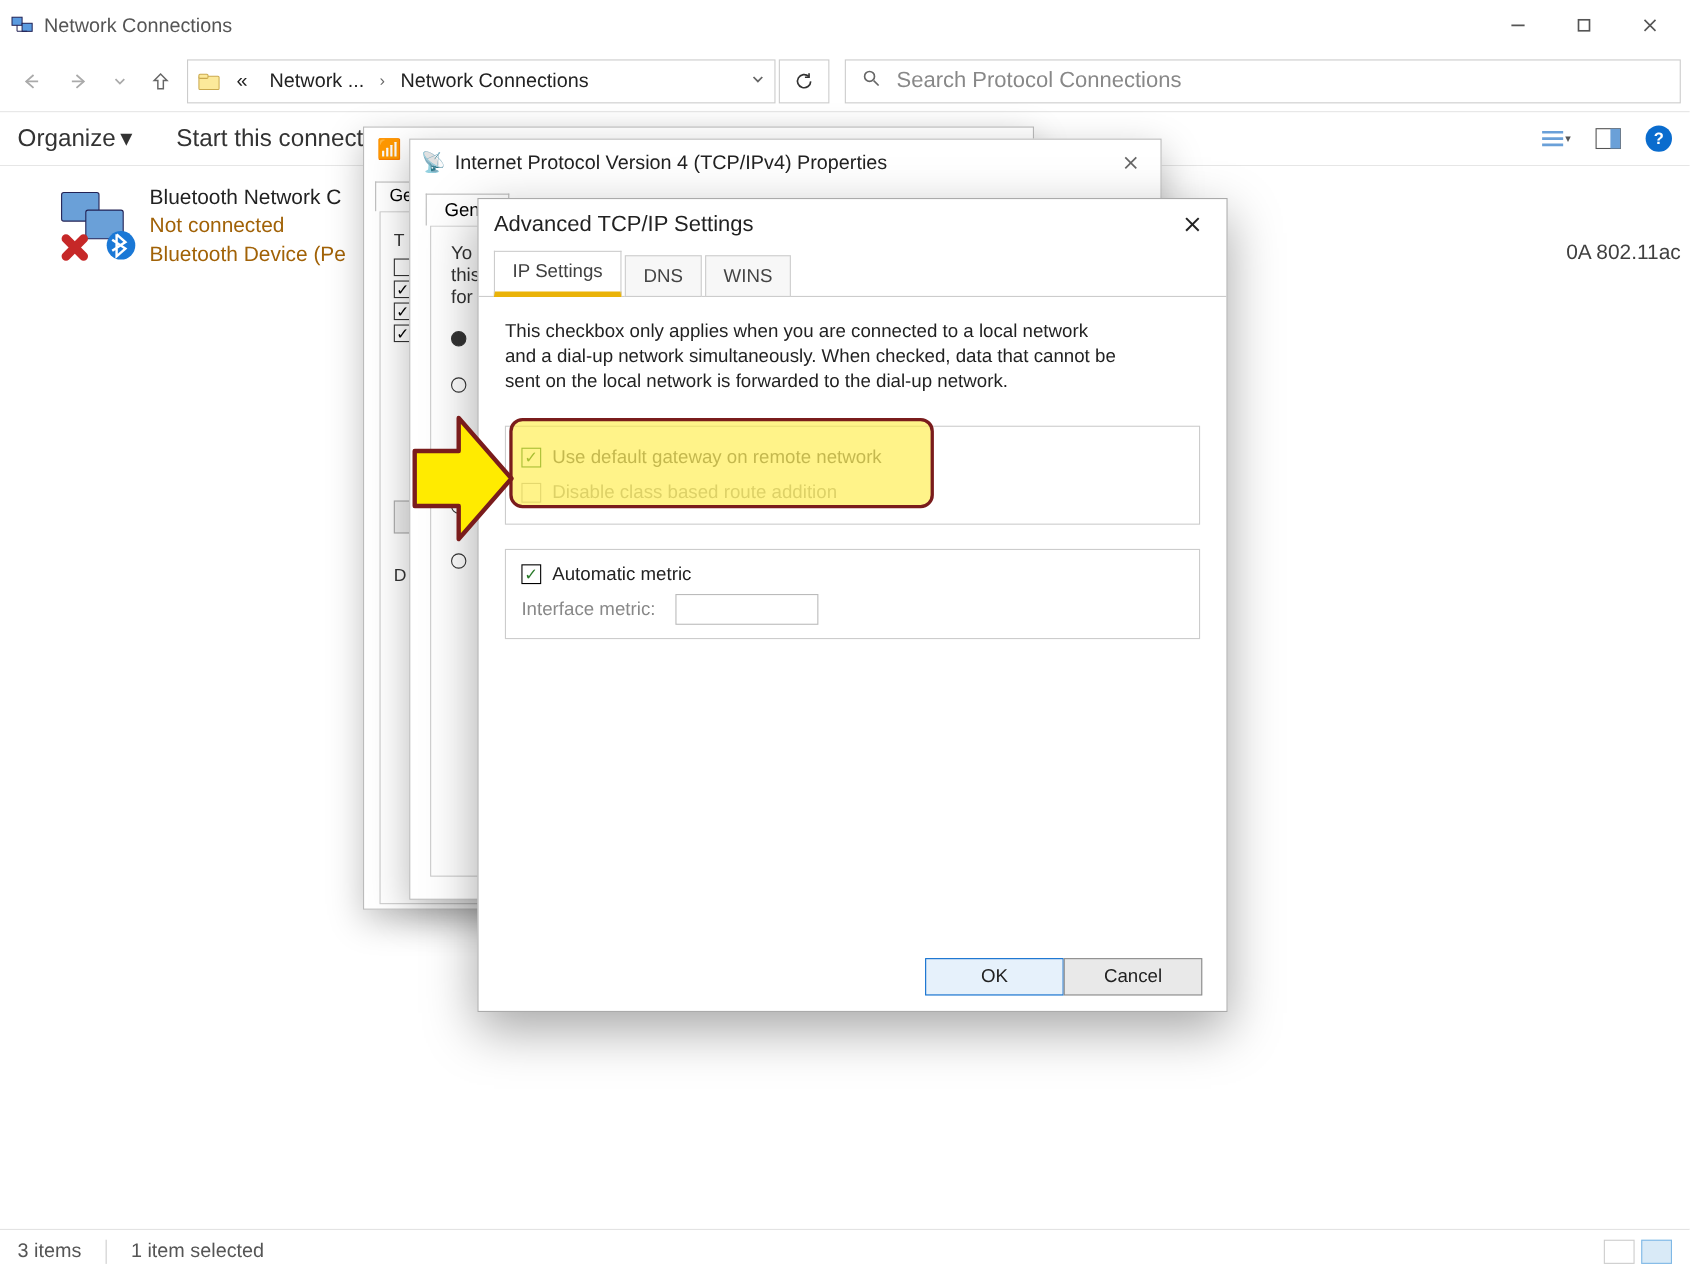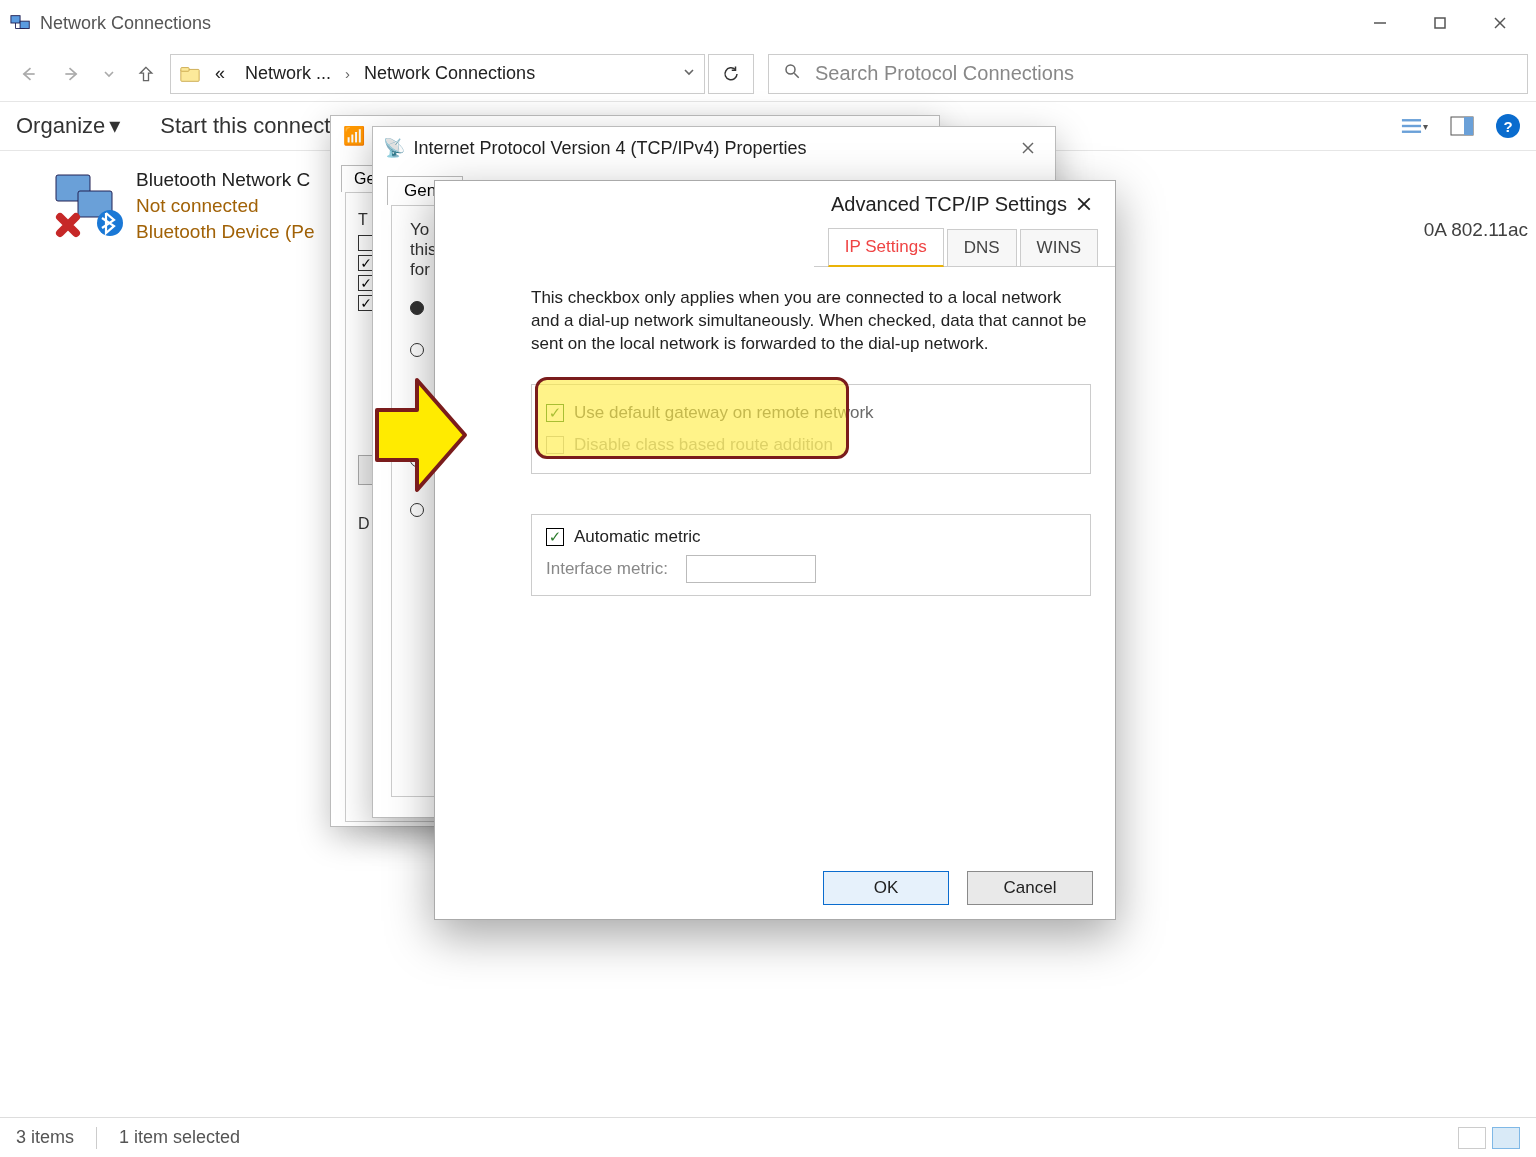--- a/index.html
+++ b/index.html
@@ -83,33 +83,33 @@
   .cbx .box.checked::after{content:"✓";font-size:14px;line-height:1;color:#000;}
   
   .dlg2{position:absolute;left:372px;top:126px;width:684px;height:692px;background:#fff;border:1px solid #bbb;box-shadow:0 12px 34px rgba(0,0,0,.28);}
   .dlg2 .titlebar2{height:42px;display:flex;align-items:center;padding:0 10px;font-size:18px;color:#222;}
   .dlg2 .close{margin-left:auto;width:34px;height:34px;display:flex;align-items:center;justify-content:center;color:#666;}
   .dlg2 .tabrow{height:36px;padding:0 14px;display:flex;align-items:flex-end;}
   .dlg2 .tab{border:1px solid #bbb;border-bottom:none;padding:4px 16px;background:#fff;font-size:17px;}
   .dlg2 .body{margin:0 18px;border:1px solid #ccc;height:592px;padding:14px 18px;font-size:17px;color:#333;}
   .radio{width:14px;height:14px;border:1.5px solid #333;border-radius:50%;display:inline-block;margin-right:8px;}
   
-  .dlg3{position:absolute;left:434px;top:180px;width:682px;height:740px;background:#fff;border:1px solid #aaa;box-shadow:0 16px 44px rgba(0,0,0,.35);display:flex;flex-direction:column;align-items:flex-end;}
+  .dlg3{position:absolute;left:434px;top:180px;width:682px;height:740px;background:#fff;border:1px solid #aaa;box-shadow:0 16px 44px rgba(0,0,0,.35);display:flex;flex-direction:column;}
   .dlg3 .tb3{height:46px;display:flex;align-items:center;padding:0 14px;font-size:20px;color:#222;}
   .dlg3 .tb3 .close{margin-left:auto;width:34px;height:34px;display:flex;align-items:center;justify-content:center;color:#222;}
   .dlg3 .tabs3{display:flex;border-bottom:1px solid #ccc;padding:0 14px;align-items:flex-end;}
   .dlg3 .tab3{padding:8px 16px;border:1px solid #ccc;margin-right:3px;font-size:17px;color:#444;background:#f7f7f7;position:relative;top:1px;}
-  .dlg3 .tab3.active{background:#fff;border-bottom:2px solid #eab308;color:#ef4444;}
+  .dlg3 .tab3.active{background:#fff;border-bottom:5px solid #eab308;color:#404040;}
   .dlg3 .body3{flex:1;padding:20px 24px;font-size:17px;color:#222;}
   .gateway-group{border:1px solid #ccc;padding:18px 14px;margin-top:28px;position:relative;}
   .gateway-highlight{position:absolute;left:3px;top:-8px;right:241px;height:82px;border:3px solid #7a1c1c;border-radius:12px;background:rgba(255,235,59,.6);pointer-events:none;}
-  .metric-group{border:1px solid #ccc;padding:12px 14px;margin-top:40px;}
+  .metric-group{border:1px solid #ccc;padding:12px 14px;margin-top:22px;}
   .metric-group .row{display:flex;align-items:center;gap:18px;margin-top:8px;color:#888;}
   .metric-group input{width:130px;height:28px;border:1px solid #bbb;background:#fff;}
-  .dlg3 .footer3{display:flex;justify-content:flex-end;gap:18px;padding:14px 22px;}
+  .dlg3 .footer3{display:flex;justify-content:flex-end;padding:14px 22px;}
   .btn{width:126px;height:34px;border:1px solid #8a8a8a;background:#e9e9e9;font-size:17px;color:#222;display:flex;align-items:center;justify-content:center;}
   .btn.primary{border:1.5px solid #0a6cce;background:#e6f1fb;}
   
   .arrow-annot{position:absolute;left:369px;top:370px;width:100px;height:130px;pointer-events:none;}
   .chk{display:flex;align-items:center;gap:10px;font-size:17px;}
   .chk .box{width:18px;height:18px;border:1.5px solid #444;display:inline-flex;align-items:center;justify-content:center;background:#fff;}
   .chk .box.checked{border-color:#2a7a2a;}
   .chk .box.checked::after{content:"✓";font-size:15px;color:#2a7a2a;}
   .chk.disabled{color:#aaa;}
   .chk.disabled .box{border-color:#bbb;}

